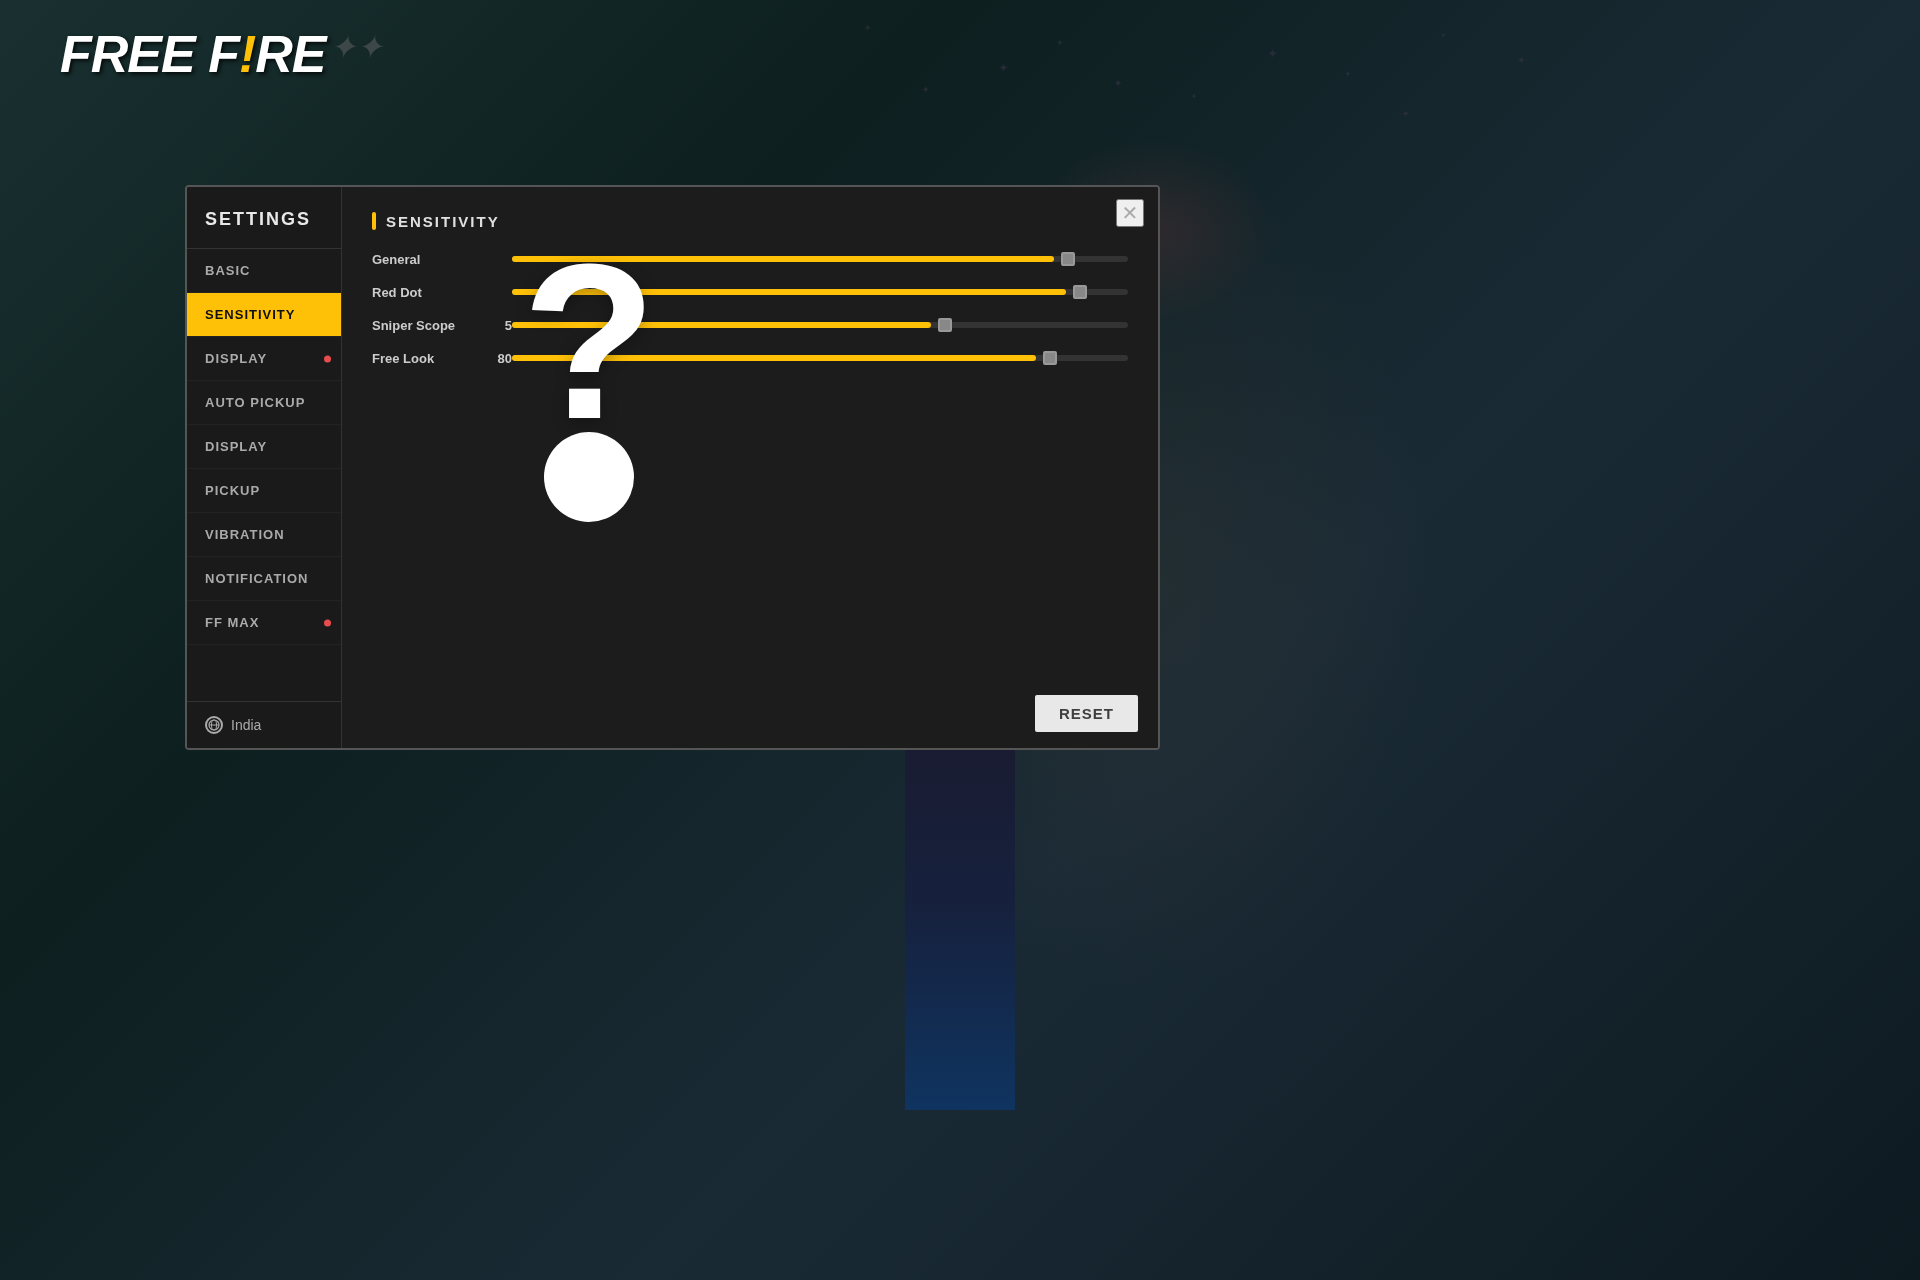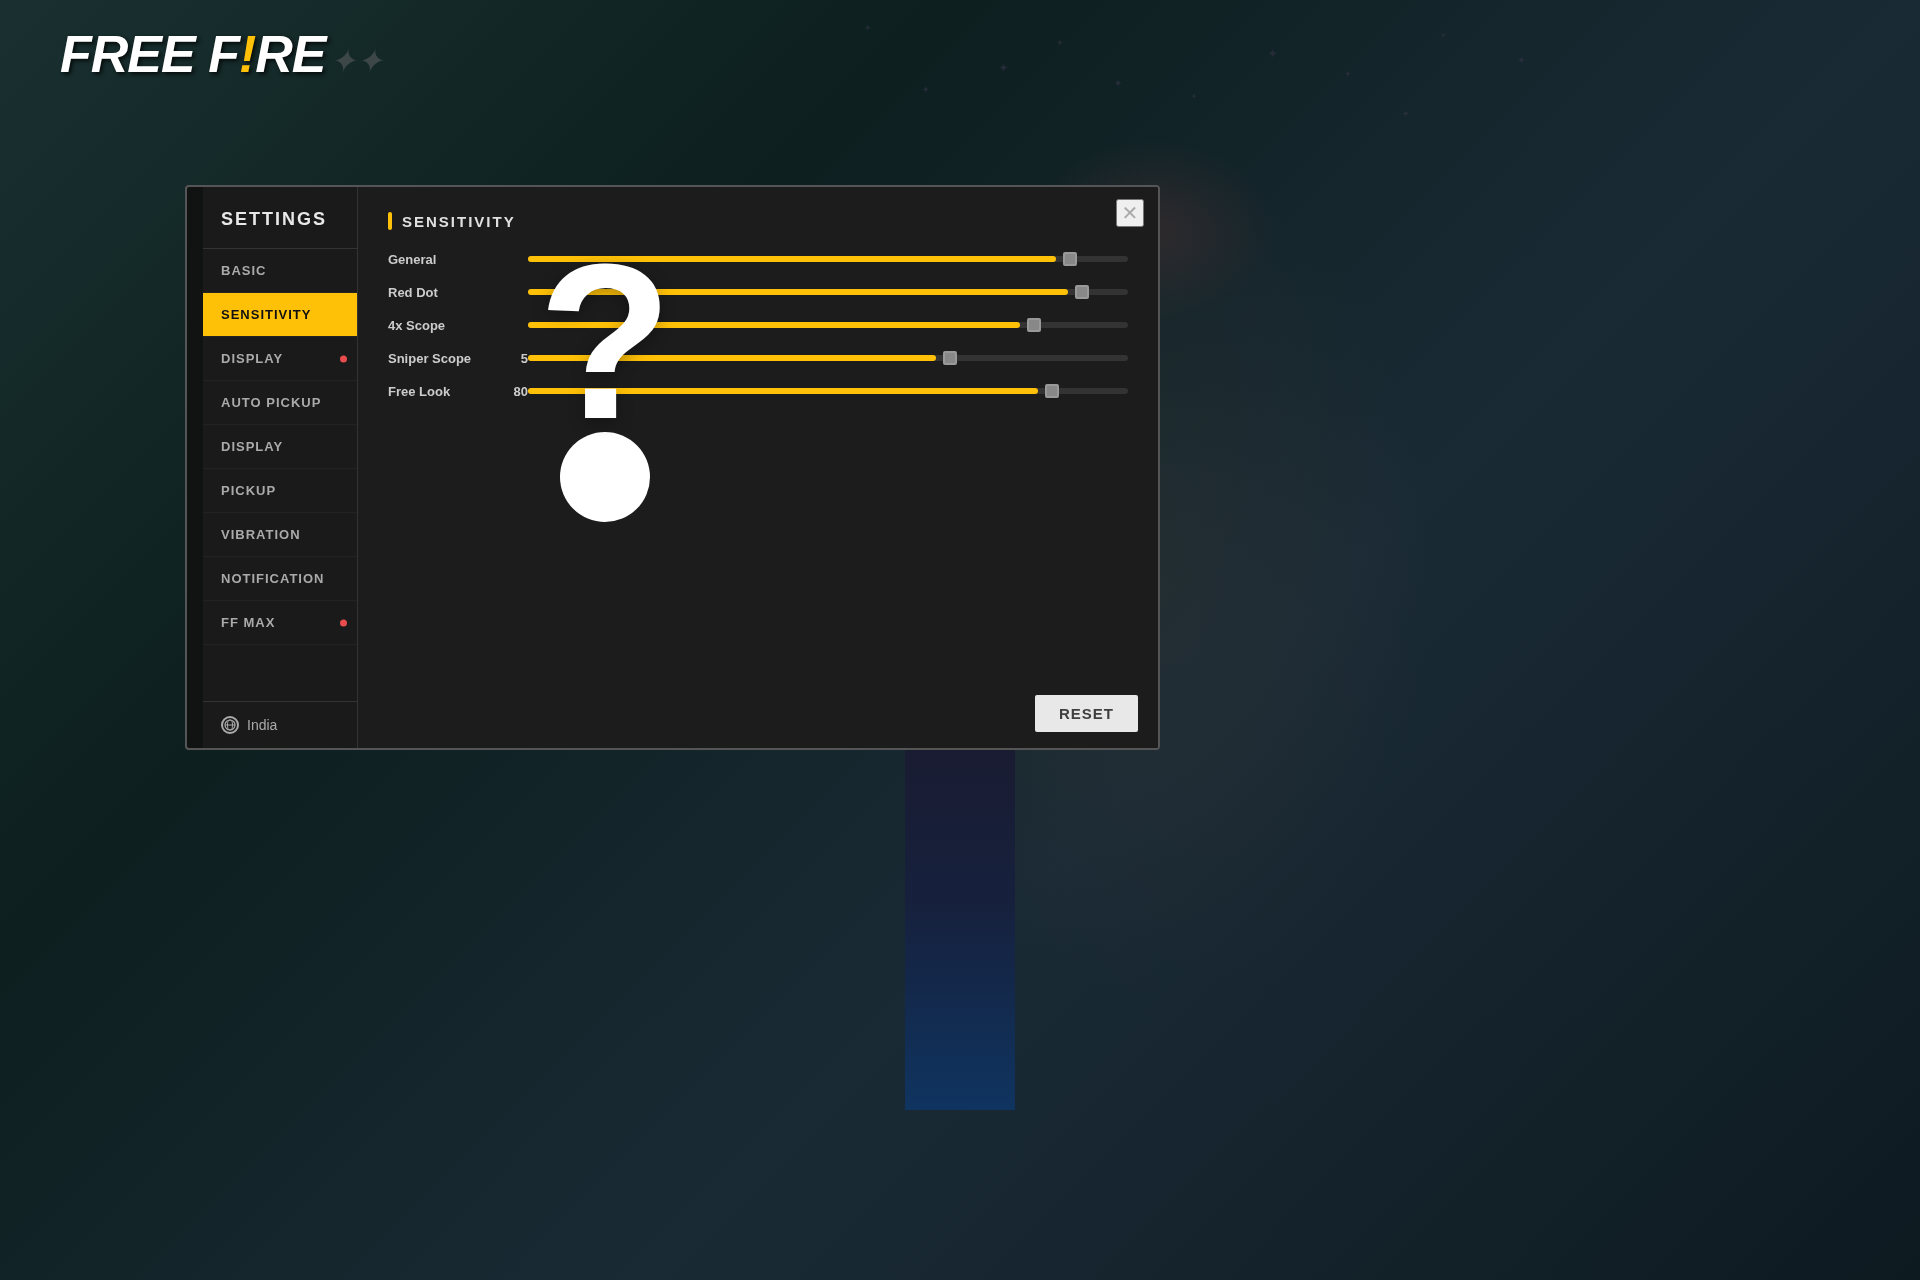--- a/index.html
+++ b/index.html
@@ -46,21 +46,21 @@
       opacity: 0.6;
     }
 
     
     .logo {
       position: absolute;
       top: 28px;
       left: 60px;
       z-index: 10;
       display: flex;
-      align-items: flex-end;
+      align-items: flex-start;
       gap: 0;
     }
 
     .logo-text {
       font-size: 52px;
       font-weight: 900;
       font-style: italic;
       color: white;
       text-shadow: 2px 2px 4px rgba(0,0,0,0.8);
       letter-spacing: -1px;
@@ -85,21 +85,20 @@
       z-index: 20;
       display: flex;
       flex-direction: column;
       overflow: hidden;
     }
 
     .modal-inner {
       display: flex;
       flex: 1;
       overflow: hidden;
-      margin-left: 16px;
     }
 
     
     .sidebar {
       width: 155px;
       background: #1a1a1a;
       border-right: 1px solid #333;
       display: flex;
       flex-direction: column;
       flex-shrink: 0;
@@ -450,30 +449,20 @@
         <span class="slider-value"></span>
         <div class="slider-track-container">
           <div class="slider-track">
             <div class="slider-fill" style="width:90%"></div>
             <div class="slider-handle" style="left:90%"></div>
           </div>
         </div>
       </div>
 
 
-      <div class="slider-row">
-        <span class="slider-label">4x Scope</span>
-        <span class="slider-value"></span>
-        <div class="slider-track-container">
-          <div class="slider-track">
-            <div class="slider-fill" style="width:82%"></div>
-            <div class="slider-handle" style="left:82%"></div>
-          </div>
-        </div>
-      </div>
 
       <div class="slider-row">
         <span class="slider-label">Sniper Scope</span>
         <span class="slider-value">5</span>
         <div class="slider-track-container">
           <div class="slider-track">
             <div class="slider-fill" style="width:68%"></div>
             <div class="slider-handle" style="left:68%"></div>
           </div>
         </div>

